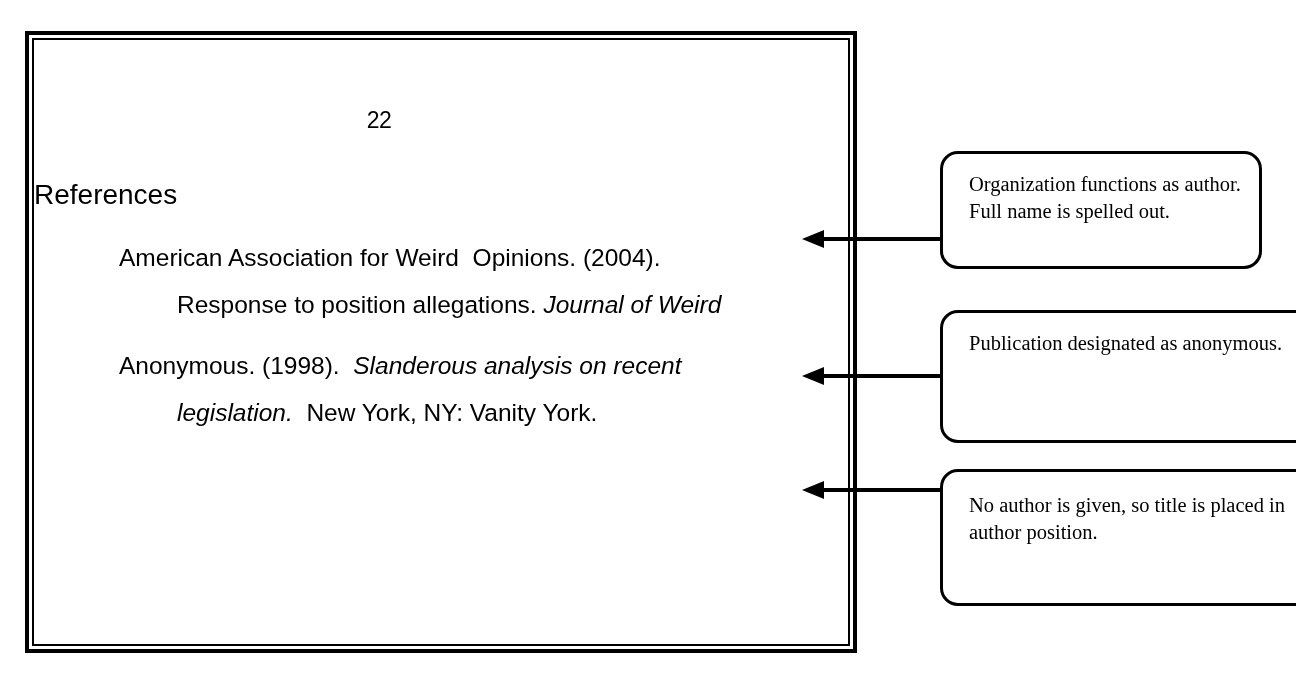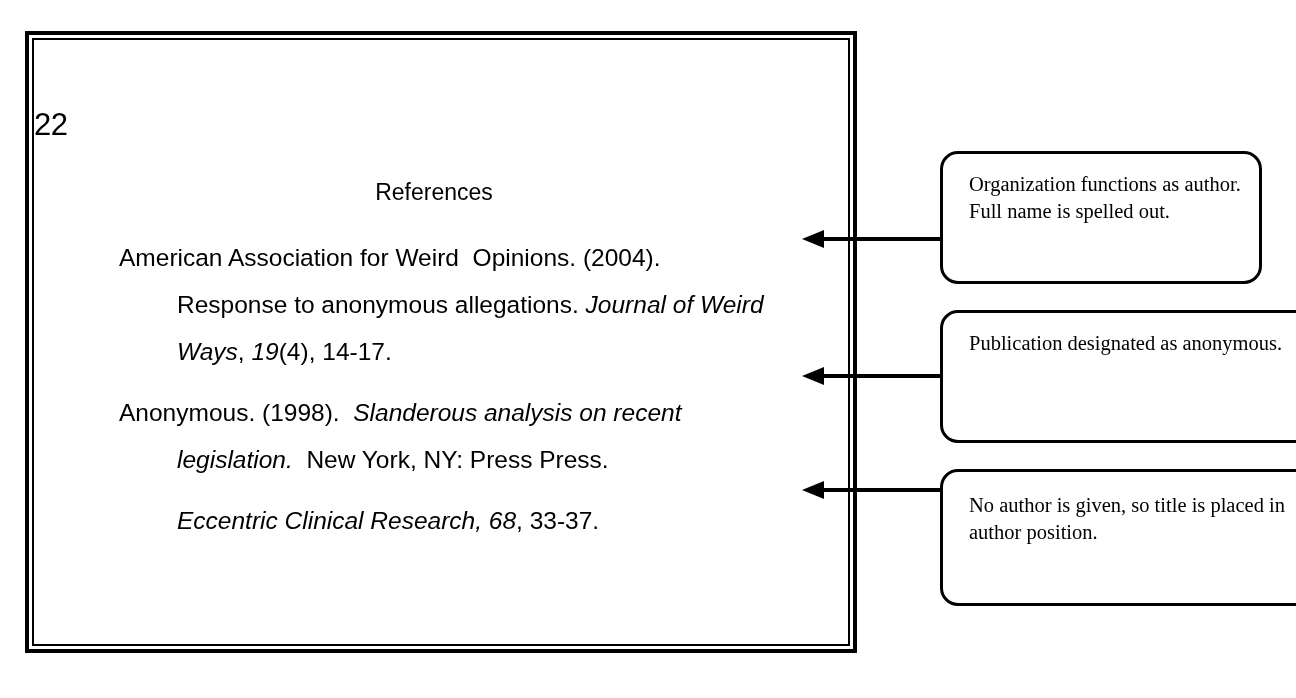--- a/index.html
+++ b/index.html
@@ -37,34 +37,34 @@
     background: #ffffff;
     box-sizing: border-box;
   }
 
   
   #page-number {
     position: absolute;
     left: 0;
     top: 69px;
     width: 690px;
-    text-align: left;
-    font-size: 31px;
+    text-align: center;
+    font-size: 23px;
     line-height: 1;
     letter-spacing: -0.5px;
   }
 
   
   #references-heading {
     position: absolute;
     left: 0;
     top: 141px;
     width: 800px;
-    text-align: center;
-    font-size: 23px;
+    text-align: left;
+    font-size: 28px;
     line-height: 1;
   }
 
   
   #reference-list {
     position: absolute;
     left: 71px;
     top: 180px;
     width: 740px;
   }
@@ -97,21 +97,21 @@
     line-height: 27px;
     color: #000000;
   }
   .callout-text {
     position: absolute;
     left: 26px;
     right: 14px;
     white-space: pre-line;
   }
 
-  #callout-1 { left: 940px; top: 151px; width: 322px; height: 133px; }
+  #callout-1 { left: 940px; top: 151px; width: 322px; height: 118px; }
   #callout-1 .callout-text { top: 17px; }
 
   #callout-2 { left: 940px; top: 310px; width: 373px; height: 133px; }
   #callout-2 .callout-text { top: 17px; }
 
   #callout-3 { left: 940px; top: 469px; width: 386px; height: 137px; }
   #callout-3 .callout-text { top: 20px; }
 
   
   .connector {
@@ -127,23 +127,23 @@
 <body>
 
 <div id="doc-page">
   <div id="doc-page-inner">
 
     <div id="page-number">22</div>
 
     <div id="references-heading">References</div>
 
     <div id="reference-list">
-        <div class="reference-entry"><span class="ref-line"><span>American Association for Weird  Opinions. (2004).</span></span><span class="ref-line hang"><span>Response to anonymous allegations. </span><span class="ital">Journal of Weird</span></span><span class="ref-line hang"><span class="ital">Ways</span><span>, </span><span class="ital">19</span><span>(4), 14-17.</span></span></div>
-        <div class="reference-entry"><span class="ref-line"><span>Anonymous. (1998).  </span><span class="ital">Slanderous analysis on recent</span></span><span class="ref-line hang"><span class="ital">legislation.</span><span>  New York, NY: Press Press.</span></span></div>
-        <div class="reference-entry"><span class="ref-line hang"><span class="ital">Eccentric Clinical Research, 68</span><span>, 33-37.</span></span></div>
+        <div class="reference-entry"><span class="ref-line"><span>American Association for Weird  Opinions. (2004).</span></span><span class="ref-line hang"><span>Response to position allegations. </span><span class="ital">Journal of Weird</span></span></div>
+        <div class="reference-entry"><span class="ref-line"><span>Anonymous. (1998).  </span><span class="ital">Slanderous analysis on recent</span></span><span class="ref-line hang"><span class="ital">legislation.</span><span>  New York, NY: Vanity York.</span></span></div>
+        <div class="reference-entry"></div>
       </div>
 
   </div>
 </div>
 
 <div class="connector" id="connector-1">
   <svg width="145" height="22" viewBox="0 0 145 22">
     <line x1="20" y1="11" x2="145" y2="11" stroke="#000" stroke-width="4"></line>
     <polygon points="2,11 24,2 24,20" fill="#000"></polygon>
   </svg>

